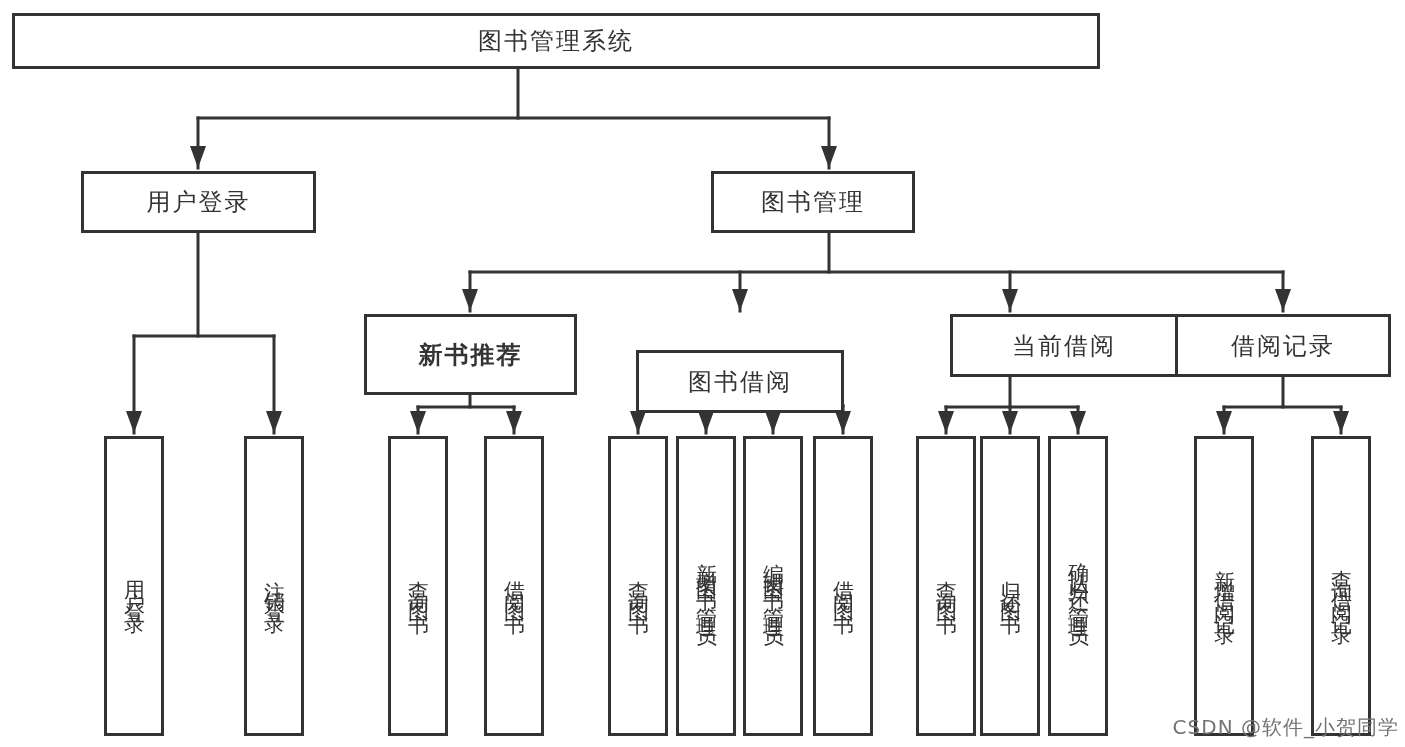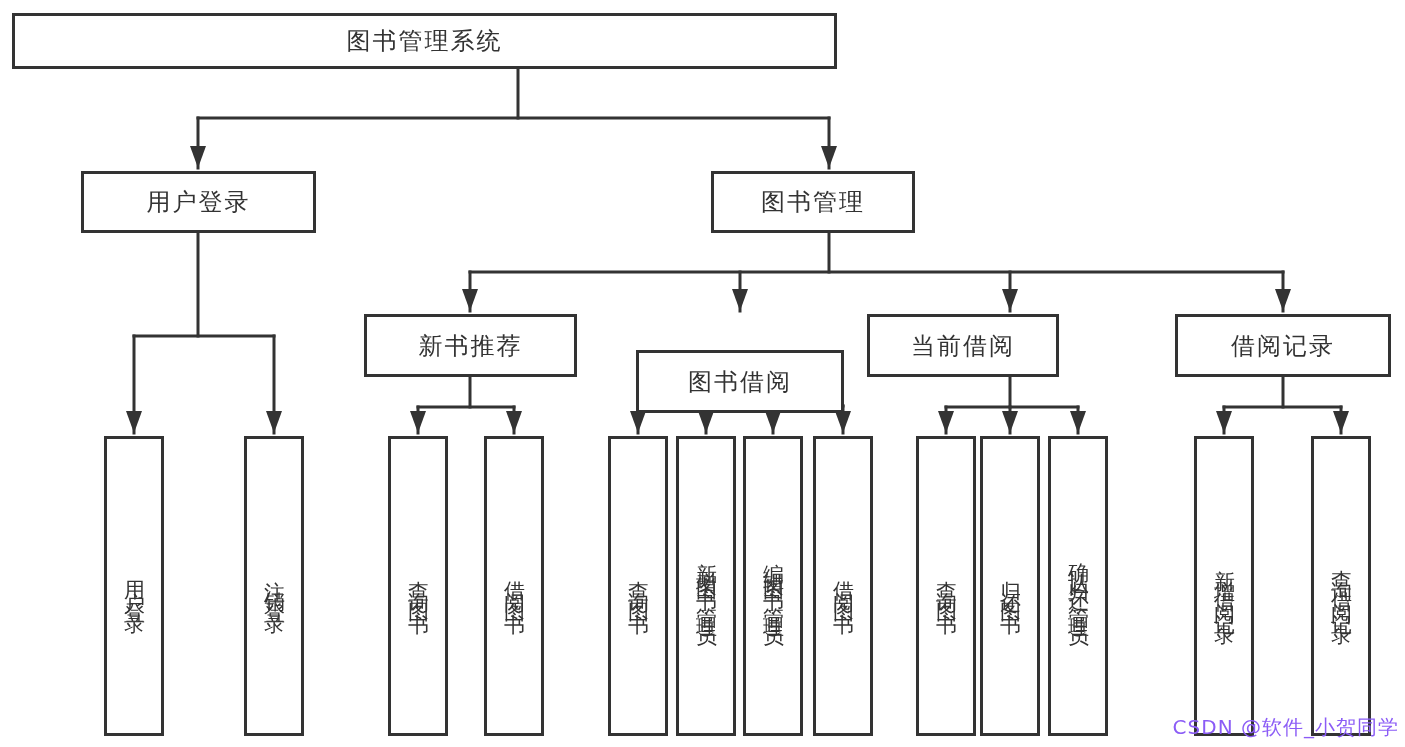--- a/index.html
+++ b/index.html
@@ -46,21 +46,21 @@
     letter-spacing: 11px;
     line-height: 1;
     color: #333333;
   }
   .leaf.long { letter-spacing: 9px; }
   .watermark {
     position: absolute;
     right: 6px;
     bottom: 6px;
     font-size: 20px;
-    color: #8b5cf6;
+    color: #737373;
     letter-spacing: 1px;
     white-space: nowrap;
     z-index: 5;
   }
 </style>
 </head>
 <body>
 
 <div class="stage">
 
@@ -107,28 +107,28 @@
       <path d="M1010,407 V433" marker-end="url(#arr)"></path>
       <path d="M1078,407 V433" marker-end="url(#arr)"></path>
 
       <path d="M1283,377 V407"></path>
       <path d="M1224,407 H1341"></path>
       <path d="M1224,407 V433" marker-end="url(#arr)"></path>
       <path d="M1341,407 V433" marker-end="url(#arr)"></path>
     </g>
   </svg>
 
-  <div class="hbox" style="left:12px; top:13px; width:825px; height:56px;">图书管理系统</div>
+  <div class="hbox" style="left:12px; top:13px; width:1088px; height:56px;">图书管理系统</div>
 
   <div class="hbox" style="left:81px; top:171px; width:235px; height:62px;">用户登录</div>
   <div class="hbox" style="left:711px; top:171px; width:204px; height:62px;">图书管理</div>
 
-  <div class="hbox" style="left:364px; top:314px; width:213px; height:63px;">新书推荐</div>
+  <div class="hbox" style="left:364px; top:314px; width:213px; height:81px;font-weight:bold;">新书推荐</div>
   <div class="hbox" style="left:636px; top:314px; width:208px; height:63px;margin-top:36px;">图书借阅</div>
-  <div class="hbox" style="left:867px; top:314px; width:192px; height:63px;">当前借阅</div>
+  <div class="hbox" style="left:950px; top:314px; width:228px; height:63px;">当前借阅</div>
   <div class="hbox" style="left:1175px; top:314px; width:216px; height:63px;text-align:center;">借阅记录</div>
 
   <div class="leaf" style="left:104px;">用户登录</div>
   <div class="leaf" style="left:244px;">注销登录</div>
   <div class="leaf" style="left:388px;">查询图书</div>
   <div class="leaf" style="left:484px;">借阅图书</div>
   <div class="leaf" style="left:608px;">查询图书</div>
   <div class="leaf long" style="left:676px;">新增图书（管理员）</div>
   <div class="leaf long" style="left:743px;">编辑图书（管理员）</div>
   <div class="leaf" style="left:813px;">借阅图书</div>

